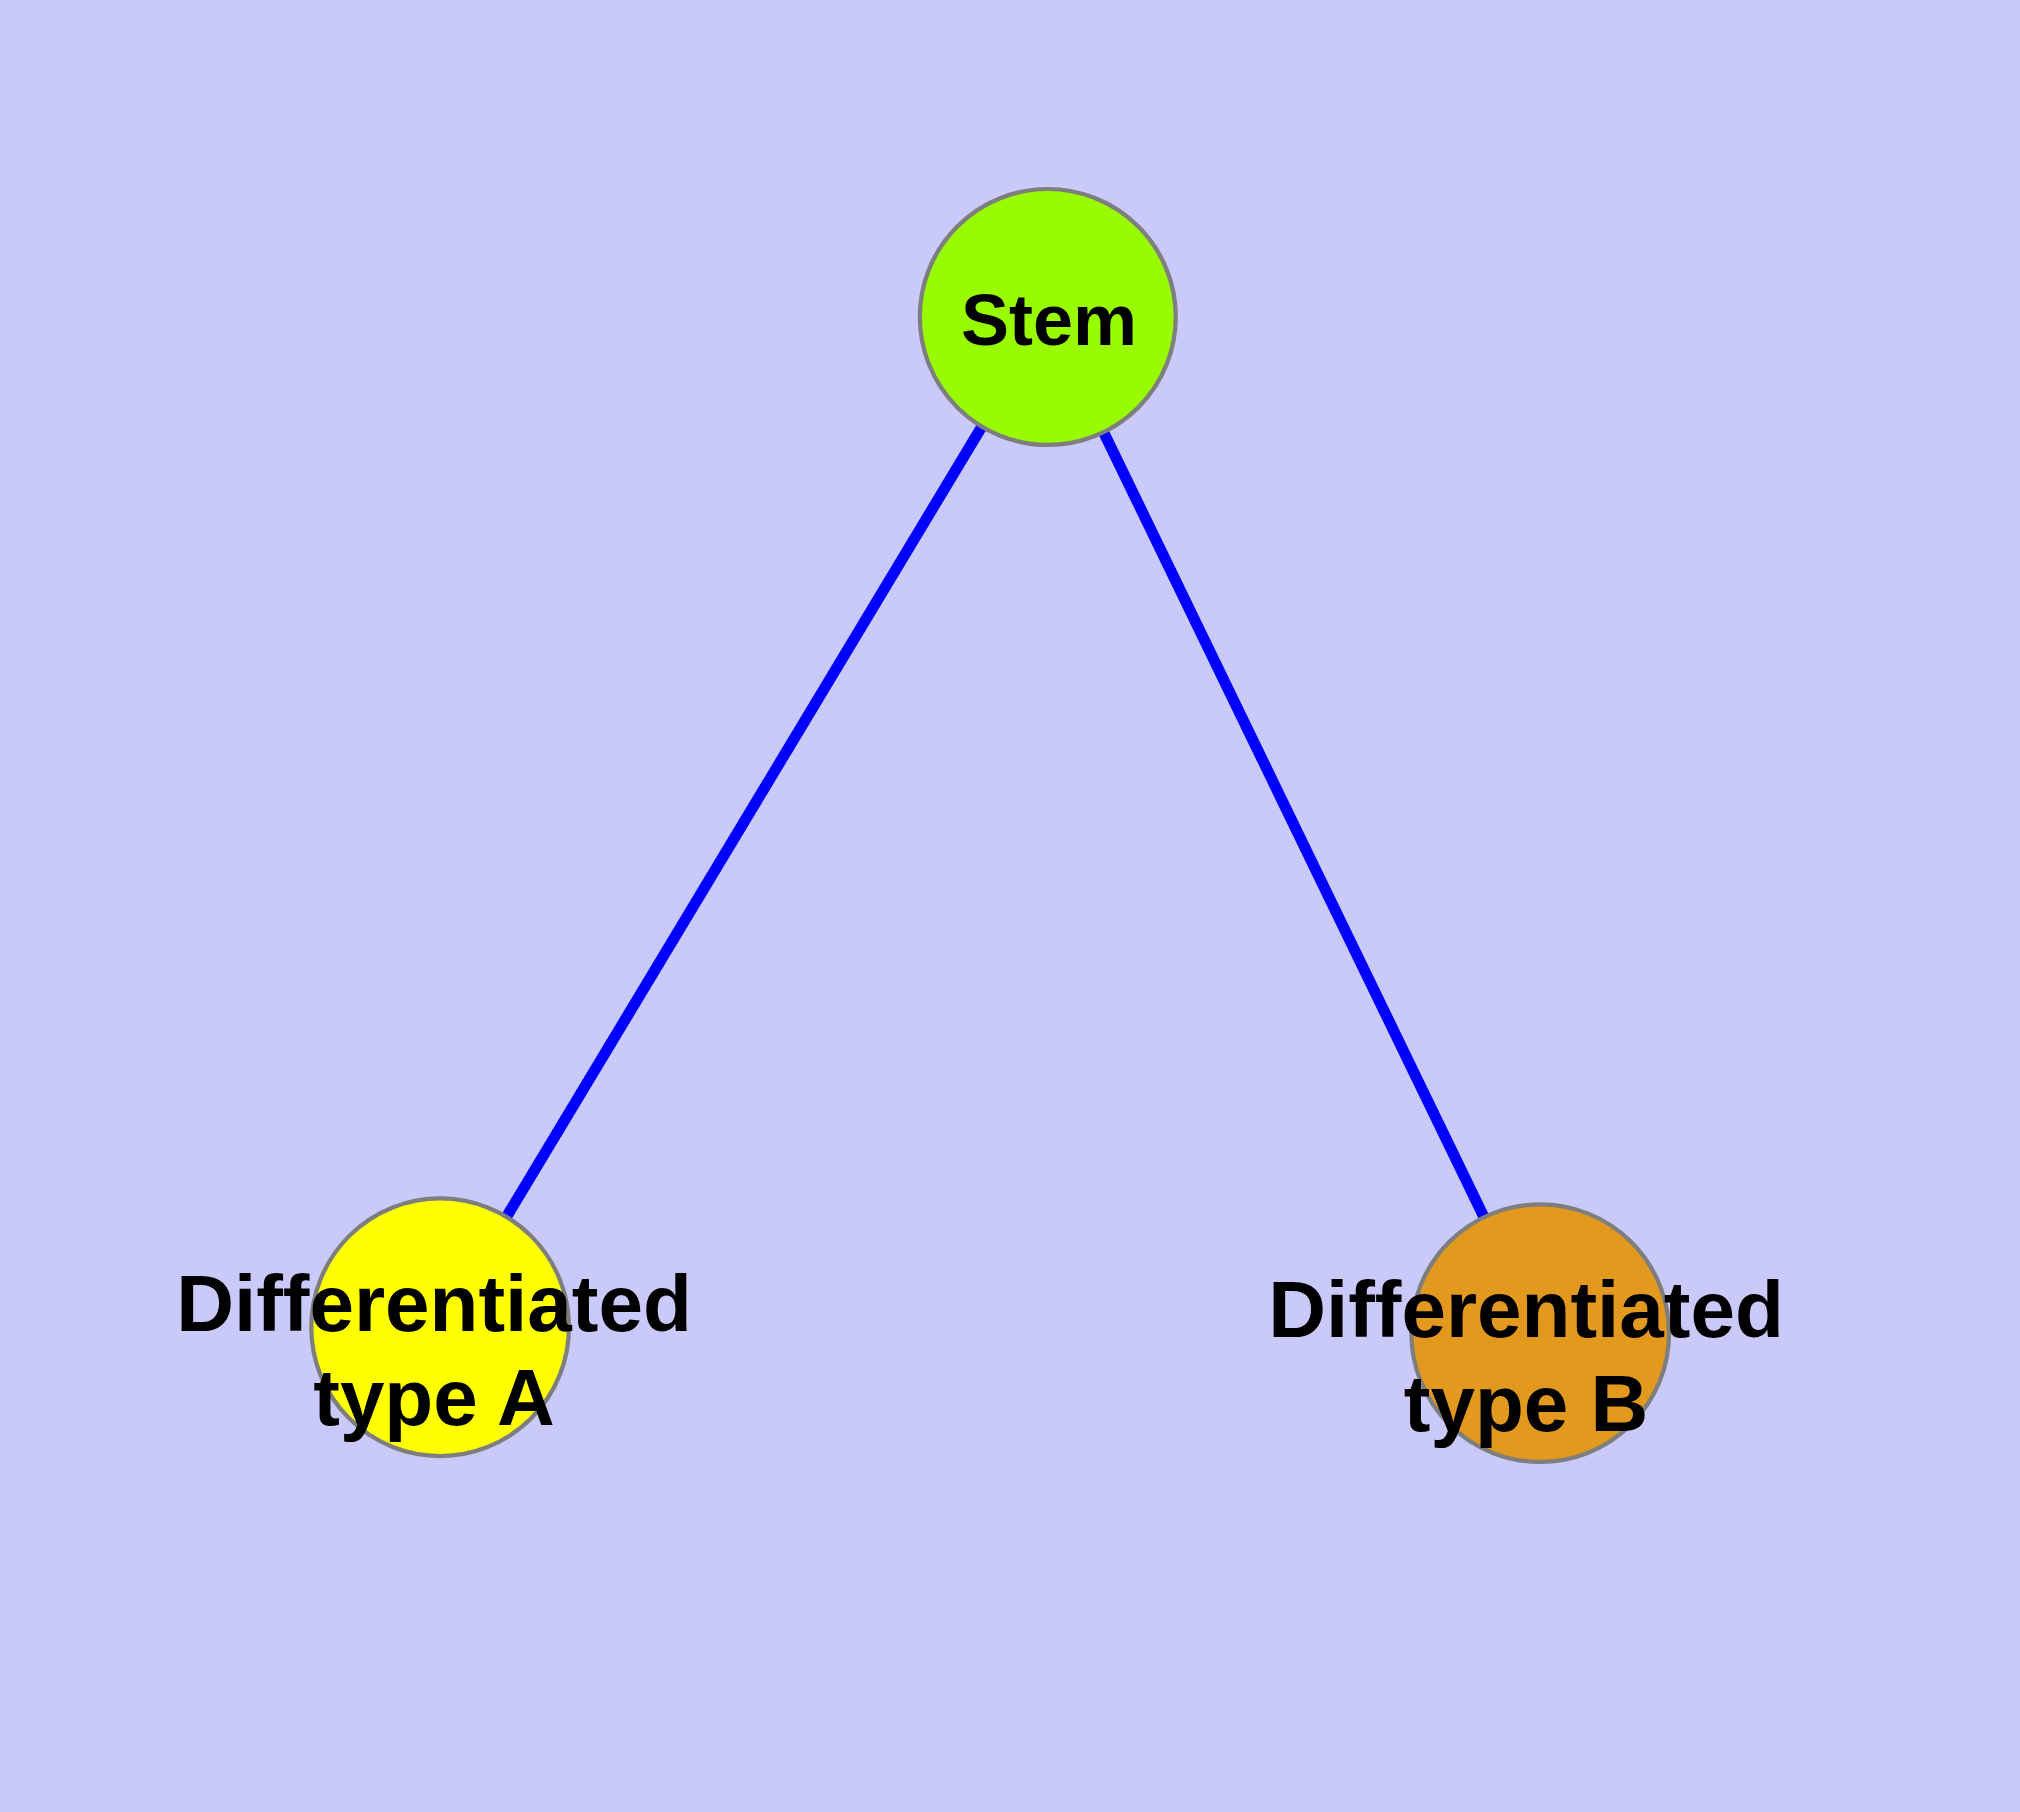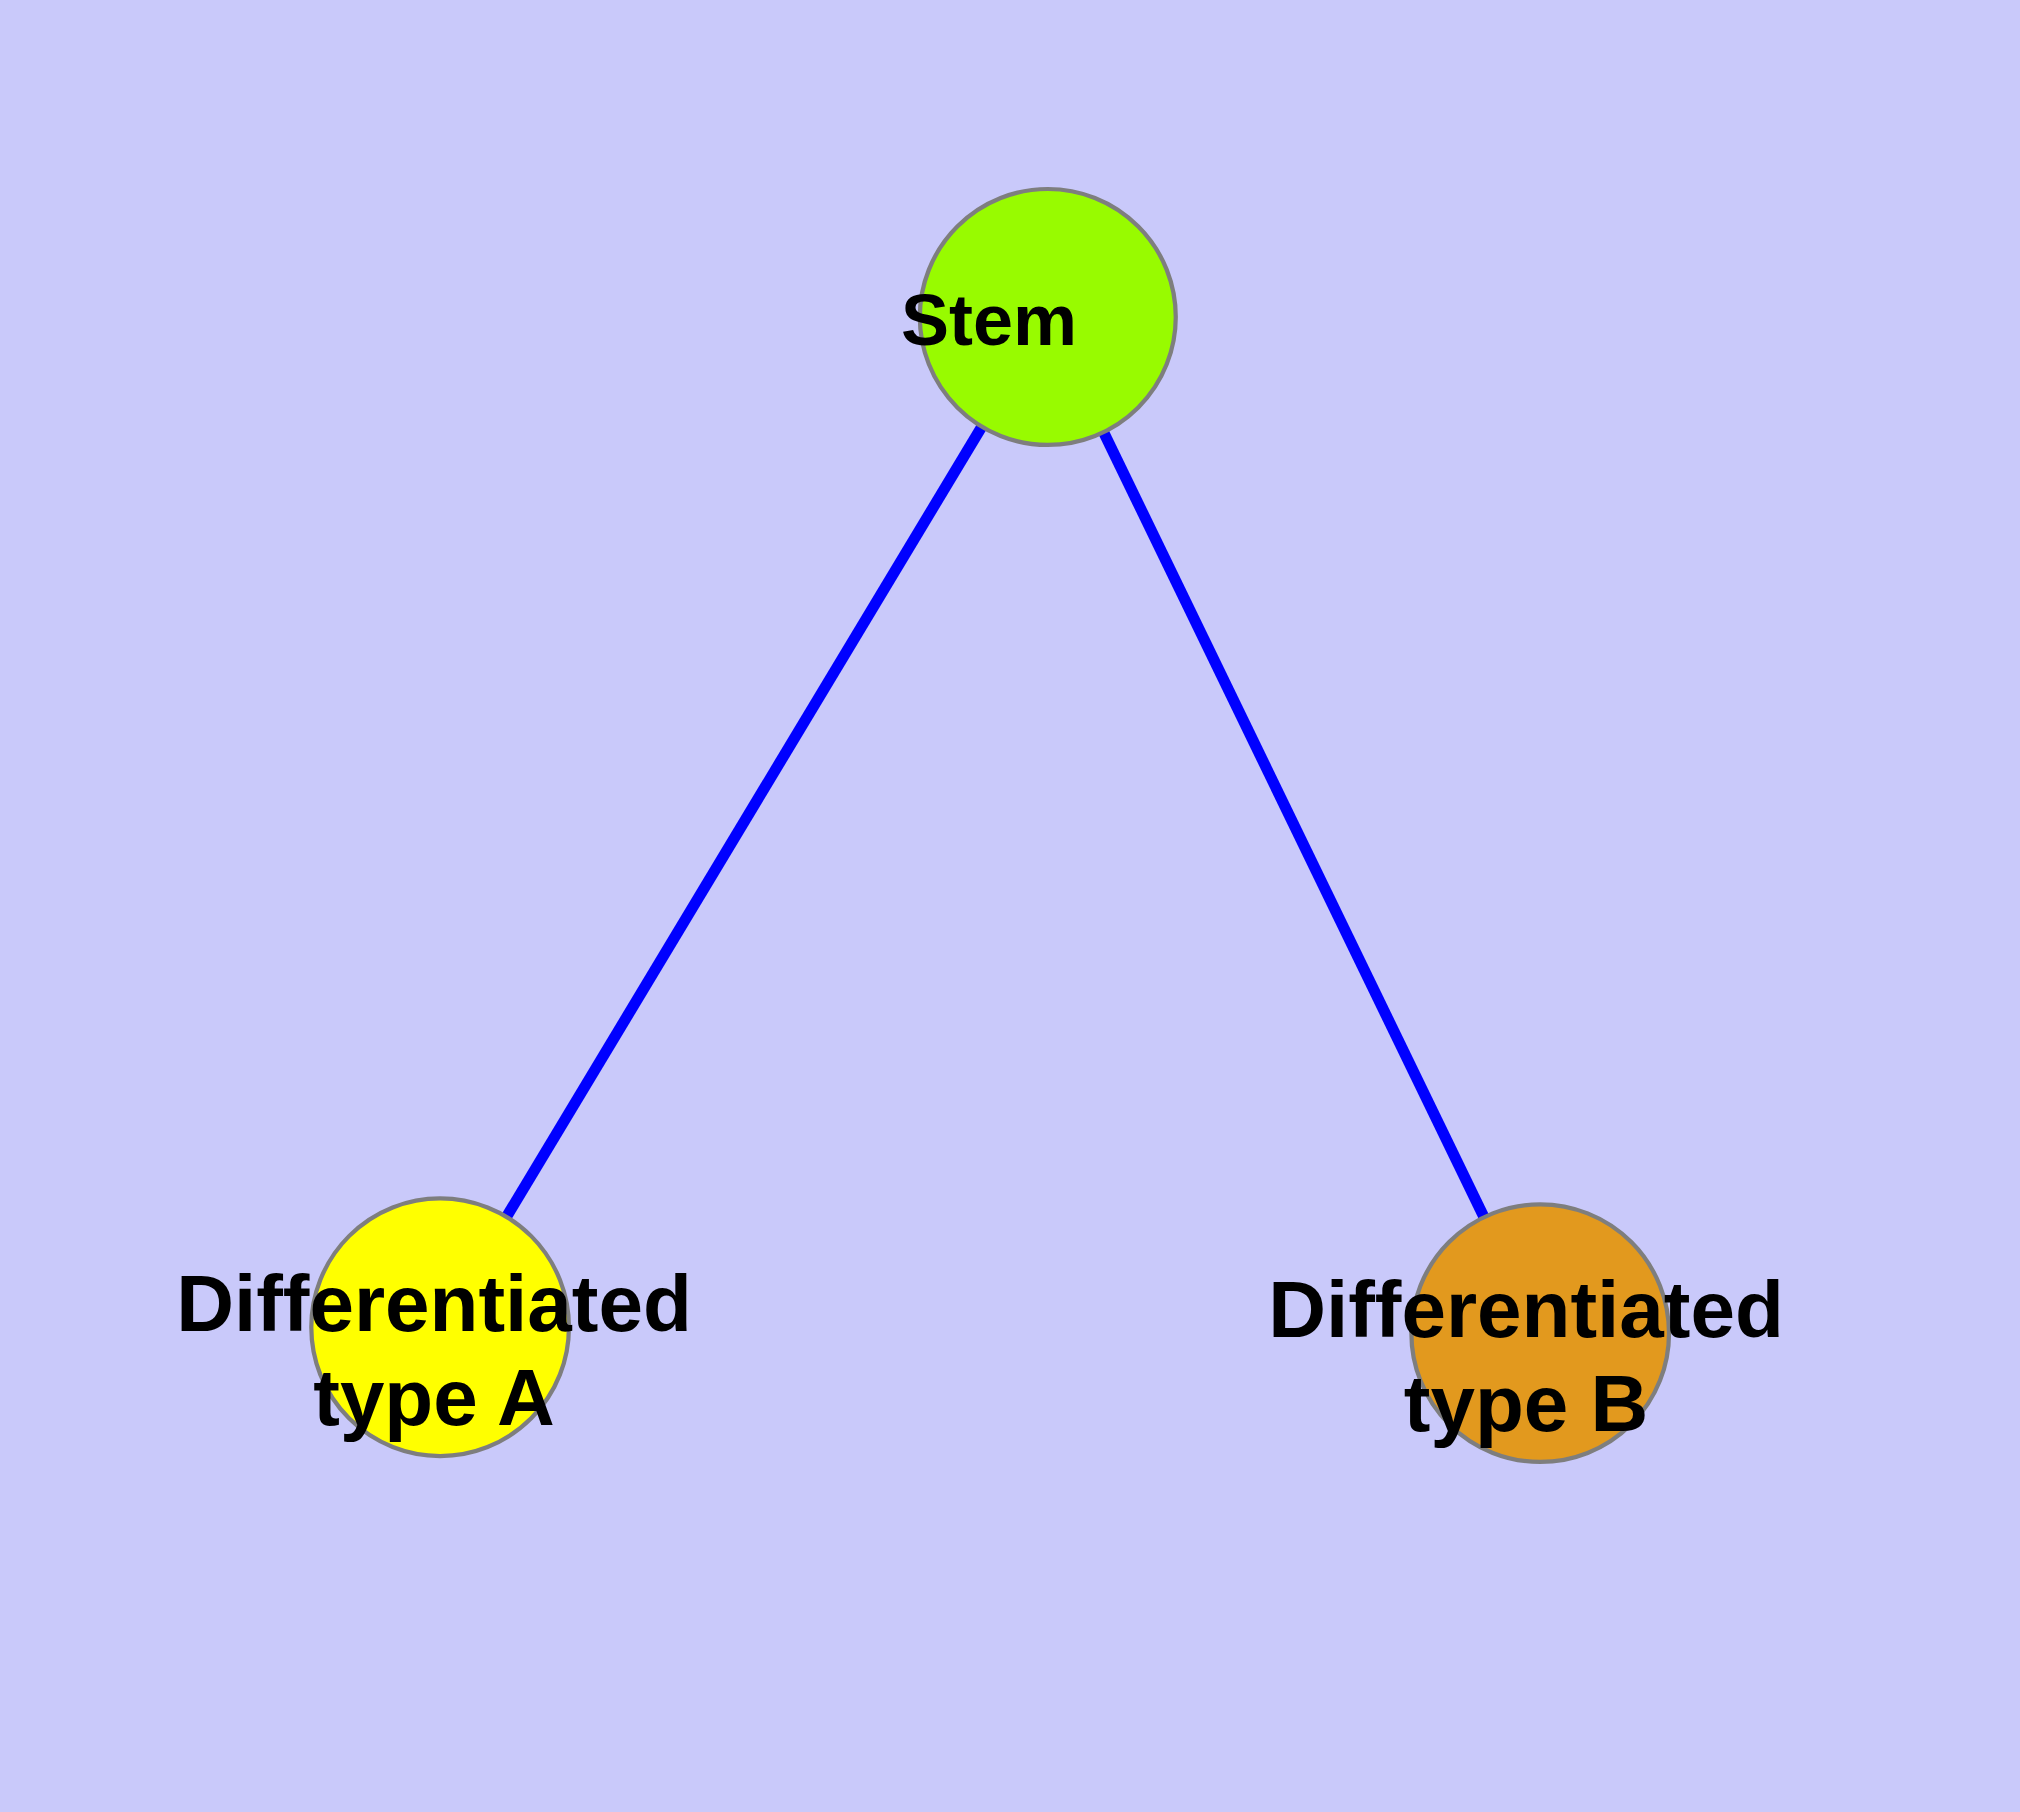--- a/index.html
+++ b/index.html
@@ -25,21 +25,21 @@
     position: absolute;
     transform: translate(-50%, -50%);
     color: #000000;
     font-weight: bold;
     text-align: center;
     white-space: pre-line;
     line-height: 1.17;
     letter-spacing: 0px;
   }
   .label-stem {
-    left: 989px;
+    left: 1049px;
     top: 320px;
     font-size: 72px;
   }
   .label-type-a {
     left: 434px;
     top: 1351px;
     font-size: 80px;
   }
   .label-type-b {
     left: 1526px;

